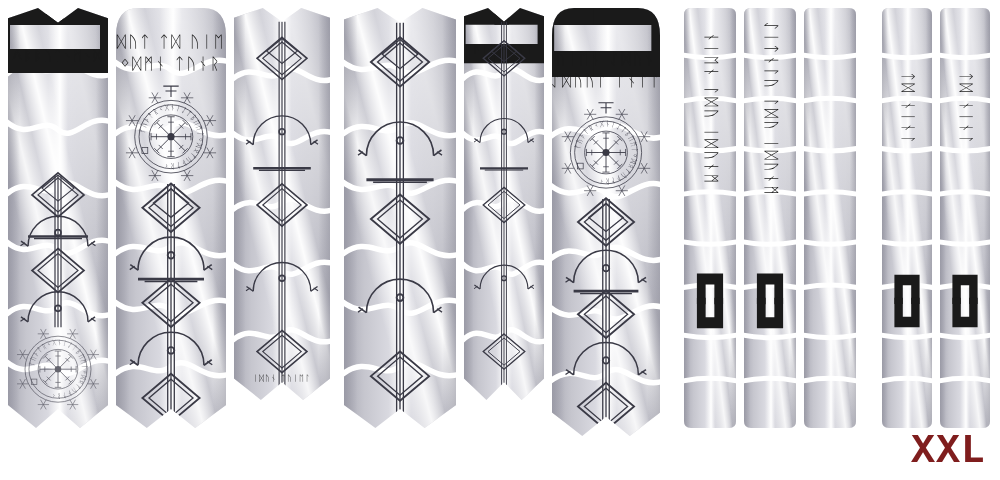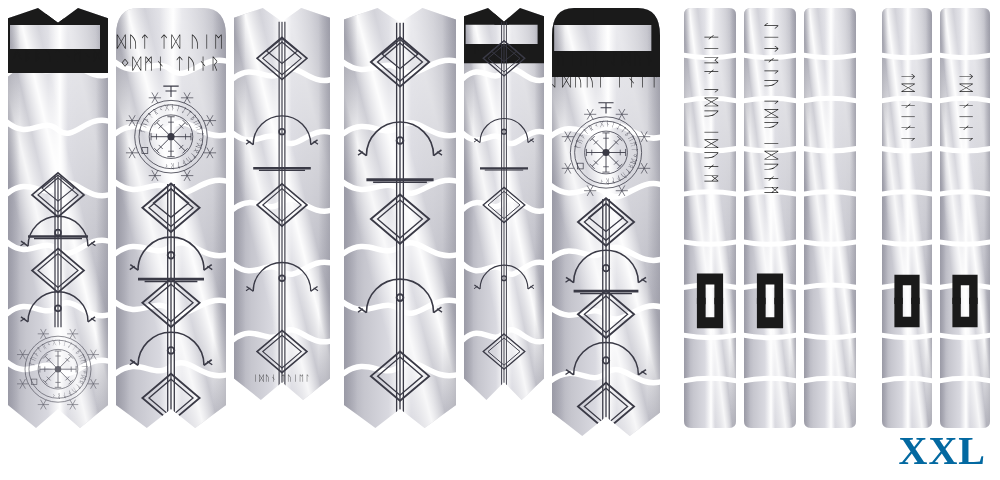--- a/index.html
+++ b/index.html
@@ -10,22 +10,22 @@
     overflow:hidden;
     position:relative;
   }
   #stage{position:absolute;inset:0;width:1000px;height:480px;}
   .size-label{
     position:absolute;
     right:14px;bottom:6px;
     font-size:40px;
     font-weight:700;
     letter-spacing:1px;
-    color:#0369a1;
-    font-family:Liberation Serif, serif;
+    color:#7f1d1d;
+    font-family:Liberation Mono, monospace;
     user-select:none;
     text-align:center;
   }
 </style>
 </head>
 <body>
 
 <div id="stage"><svg width="1000" height="480" viewBox="0 0 1000 480">
       <defs>
         <linearGradient id="vinyl" x1="0" y1="0" x2="1" y2="0">

